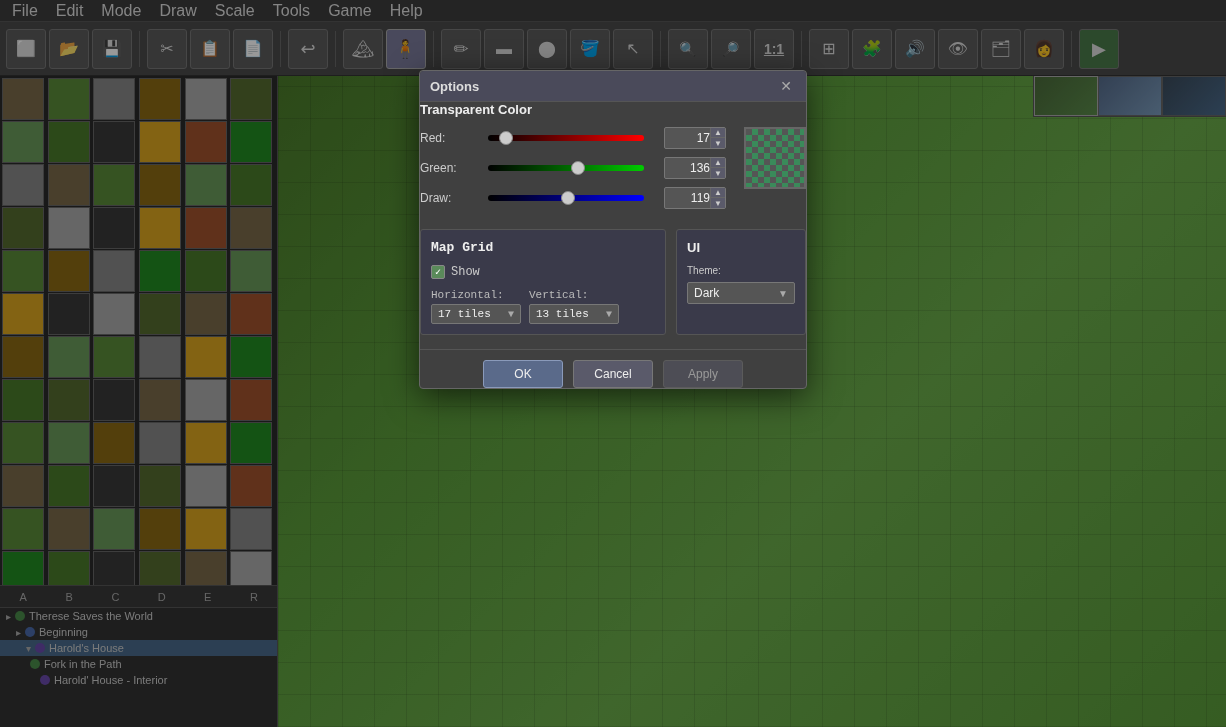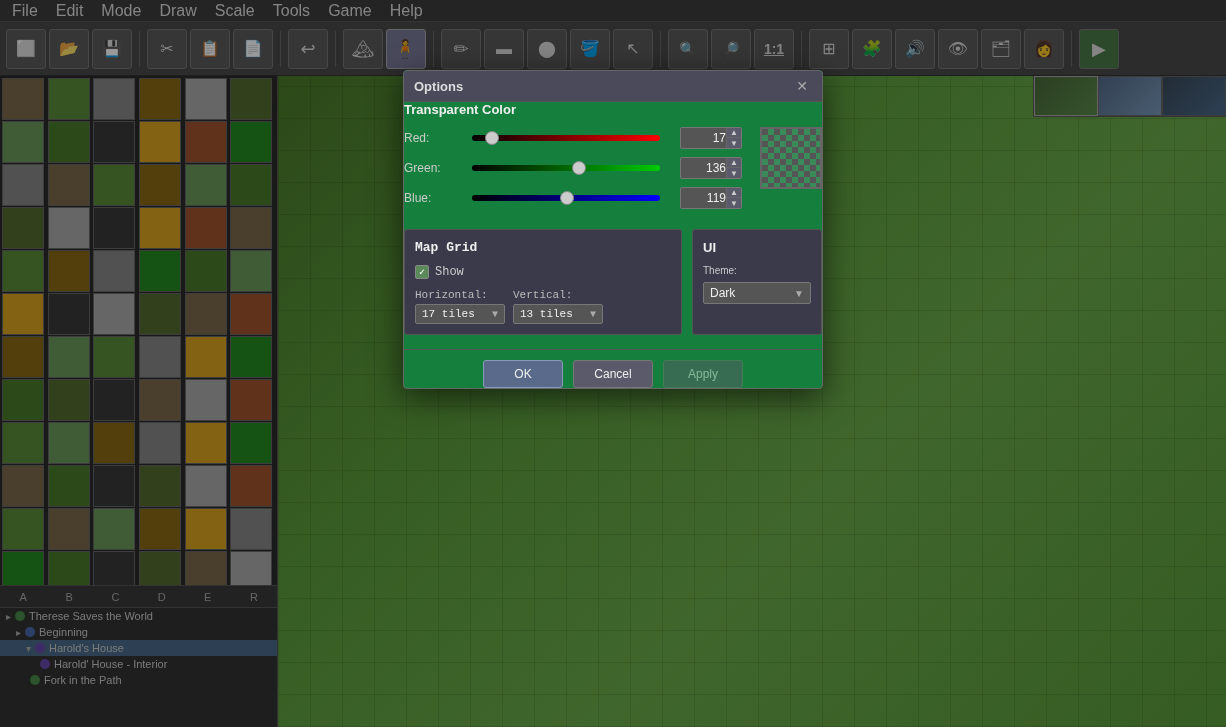--- a/index.html
+++ b/index.html
@@ -173,24 +173,24 @@
       position: absolute;
       inset: 0;
       background: rgba(0,0,0,0.4);
       display: flex;
       align-items: flex-start;
       justify-content: center;
       padding-top: 70px;
       z-index: 100;
     }
     #dialog {
-      background: #15803d;
+      background: #404040;
       border: 1px solid #666;
       border-radius: 4px;
-      width: 420px;
+      width: 388px;
       box-shadow: 0 8px 32px rgba(0,0,0,0.6);
     }
     #dialog-titlebar {
       display: flex;
       align-items: center;
       justify-content: space-between;
       background: #4a4a5a;
       padding: 6px 10px;
       border-bottom: 1px solid #555;
       border-radius: 4px 4px 0 0;
@@ -590,28 +590,28 @@
         <span style="font-size:10px; color:#aaa; margin-left:10px;">▸</span>
         <div class="layer-dot" style="background:#4a6aaa;"></div>
         <span>Beginning</span>
       </div>
       <div class="layer-item selected">
         <span style="font-size:10px; color:#aaa; margin-left:20px;">▾</span>
         <div class="layer-dot" style="background:#6a4aaa;"></div>
         <span>Harold's House</span>
       </div>
       <div class="layer-item">
+        <span style="font-size:10px; color:#aaa; margin-left:20px;"></span>
+        <div class="layer-dot" style="background:#4a8a4a;"></div>
+        <span>Fork in the Path</span>
+      </div>
+      <div class="layer-item">
         <span style="font-size:10px; color:#aaa; margin-left:30px;"></span>
         <div class="layer-dot" style="background:#6a4aaa;"></div>
         <span>Harold' House - Interior</span>
-      </div>
-      <div class="layer-item">
-        <span style="font-size:10px; color:#aaa; margin-left:20px;"></span>
-        <div class="layer-dot" style="background:#4a8a4a;"></div>
-        <span>Fork in the Path</span>
       </div>
     </div>
   </div>
 
   <div id="map-area">
     <div class="map-bg"></div>
 
     <div id="minimap-strip">
       <div class="minimap-thumb active" style="background:linear-gradient(135deg,#4a6a3a,#5a8a4a);"></div>
       <div class="minimap-thumb" style="background:linear-gradient(135deg,#556b8a,#7a9aba);"></div>
@@ -658,21 +658,21 @@
               <div class="spinbox-wrap">
                 <span class="spinbox-val">136</span>
                 <div class="spinbox-btns">
                   <div class="spinbox-up">▲</div>
                   <div class="spinbox-dn">▼</div>
                 </div>
               </div>
             </div>
 
             <div class="color-row">
-              <span class="color-label">Blue:</span>
+              <span class="color-label">Draw:</span>
               <div class="slider-track slider-blue" style="position:relative;">
                 <div class="slider-thumb" style="left: 47%;"></div>
               </div>
               <div class="spinbox-wrap">
                 <span class="spinbox-val">119</span>
                 <div class="spinbox-btns">
                   <div class="spinbox-up">▲</div>
                   <div class="spinbox-dn">▼</div>
                 </div>
               </div>

